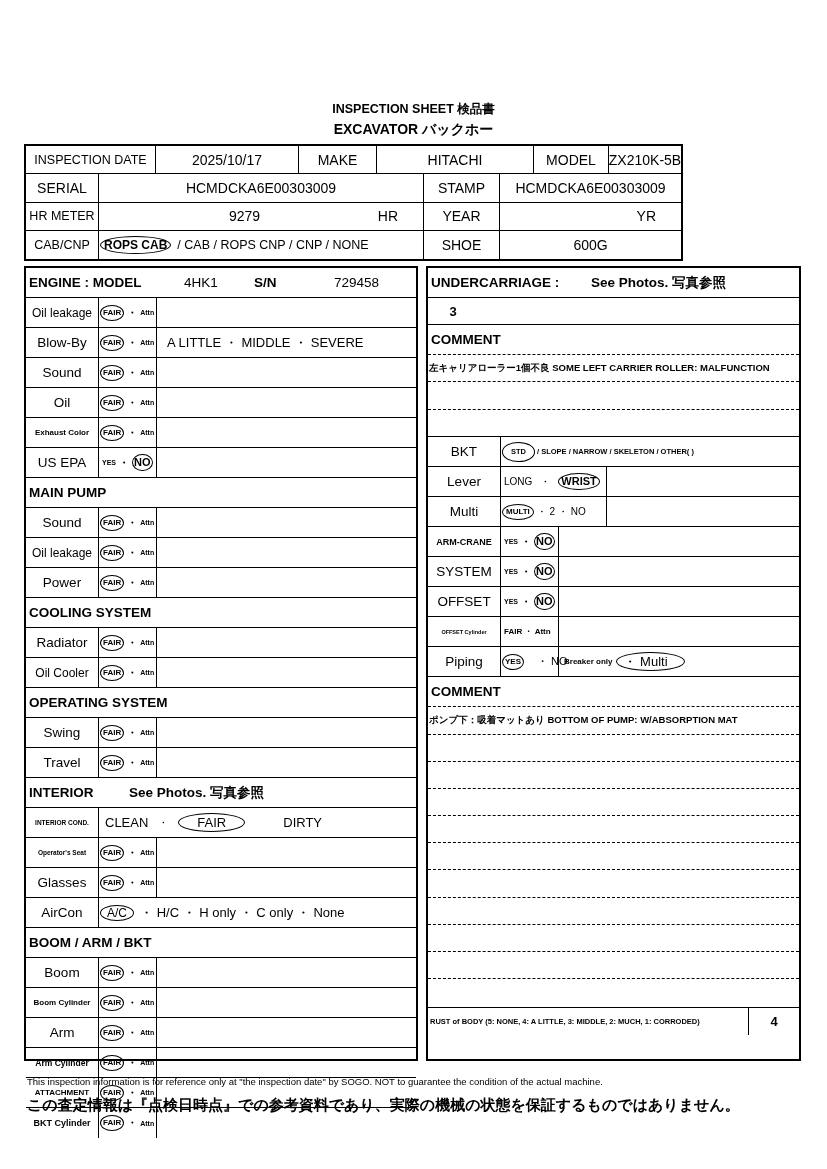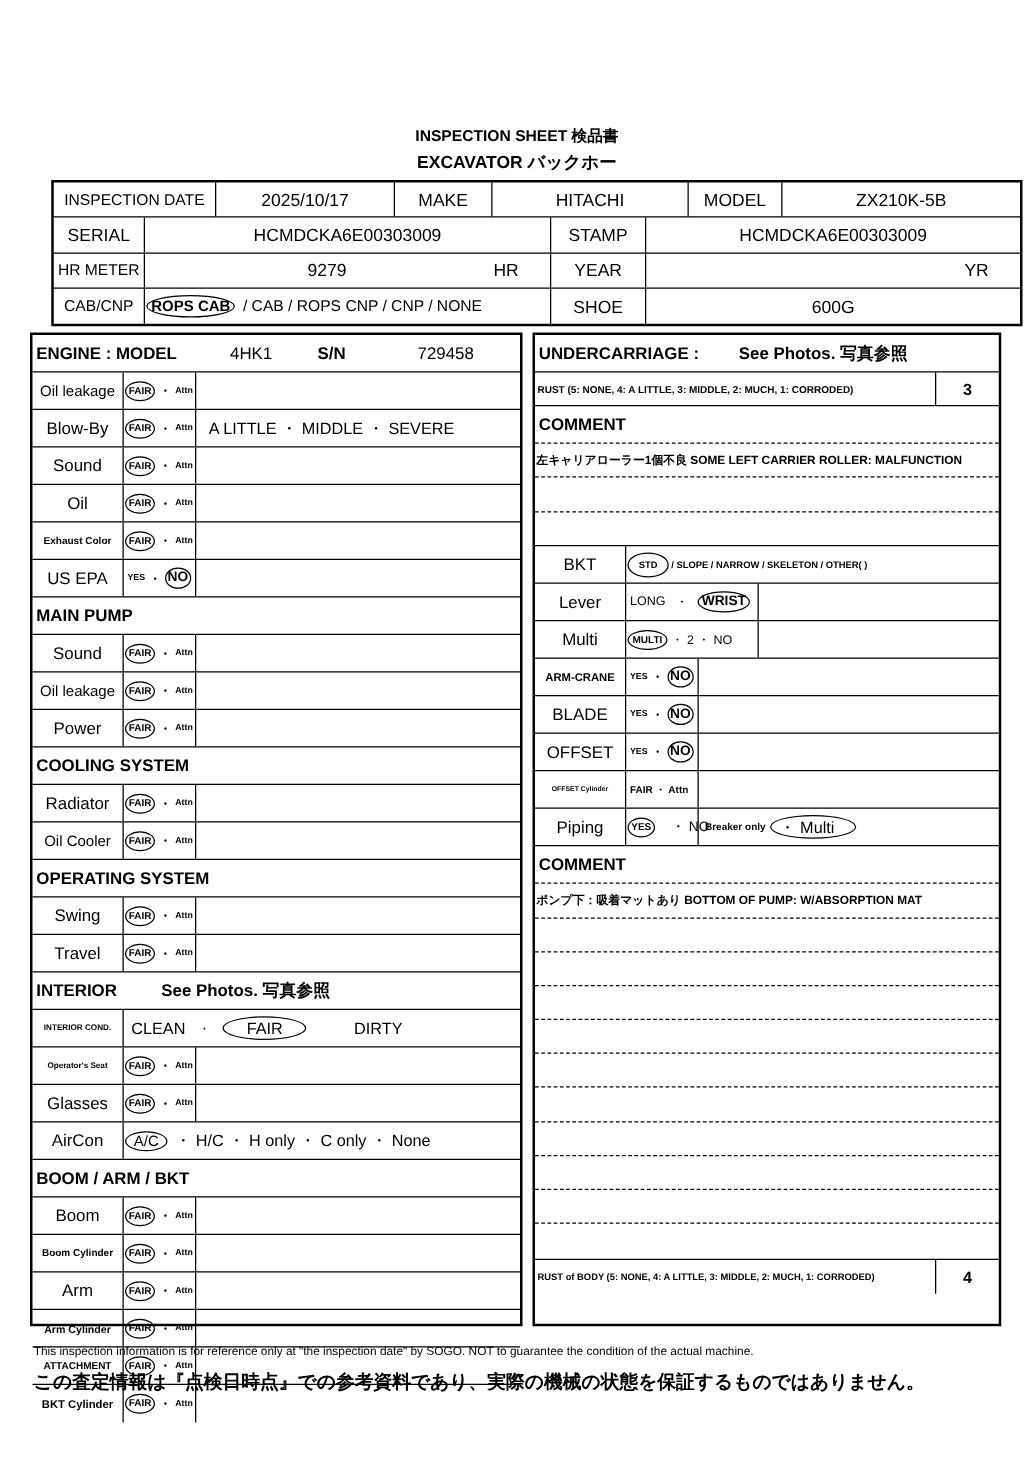--- a/index.html
+++ b/index.html
@@ -3,21 +3,21 @@
 <meta charset="utf-8">
 <style>
   * { box-sizing: border-box; margin: 0; padding: 0; }
   html, body { width: 827px; height: 1169px; background: #fff; }
   body { position: relative; font-family: "Liberation Sans", "DejaVu Sans", sans-serif; color: #000; }
   .title { position: absolute; left: 0; width: 827px; text-align: center; font-weight: bold; }
   .t1 { top: 101px; font-size: 12.5px; }
   .t2 { top: 121px; font-size: 14px; }
 
   
-  .hdr { position: absolute; left: 41px; top: 144px; width: 777px; border: 2.5px solid #000; }
+  .hdr { position: absolute; left: 24px; top: 144px; width: 659px; border: 2.5px solid #000; }
   .hrow { display: flex; height: 28.3px; border-bottom: 1.5px solid #000; }
   .hrow:last-child { border-bottom: none; }
   .hc { border-right: 1.5px solid #000; display: flex; align-items: center; justify-content: center; font-size: 14px; white-space: nowrap; overflow: hidden; }
   .hc:last-child { border-right: none; }
   .hc.sm { font-size: 12.5px; }
 
   
   .panel { position: absolute; top: 266px; border: 2px solid #000; }
   .lp { left: 24px; width: 394px; height: 795px; }
   .rp { left: 426px; width: 375px; height: 795px; }
@@ -317,21 +317,20 @@
     <div class="note"></div>
   </div>
 </div>
 
 <div class="panel rp">
   <div class="row sec">
     <span style="width:160px">UNDERCARRIAGE :</span>
     <span>See Photos. 写真参照</span>
   </div>
   <div class="rust">
-    <div class="rl">RUST (5: NONE, 4: A LITTLE, 3: MIDDLE, 2: MUCH, 1: CORRODED)</div>
     <div class="rv">3</div>
   </div>
   <div class="row sec" style="border-bottom:1.5px dashed #000">COMMENT</div>
   <div class="dash">左キャリアローラー1個不良  SOME LEFT CARRIER ROLLER: MALFUNCTION</div>
   <div class="dash"></div>
   <div class="dash" style="border-bottom:1.5px solid #000;height:27.8px"></div>
 
   <div class="row">
     <div class="rlab">BKT</div>
     <div class="wide" style="padding-left:1px;font-size:7.5px;font-weight:bold">
@@ -359,21 +358,21 @@
   <div class="row">
     <div class="rlab s">ARM-CRANE</div>
     <div class="opt" style="width:58px">
         <span class="attn" style="margin-left:2px">YES</span>
         <span class="dot">・</span>
         <span class="circ" style="font-size:11px;padding:2px 1px">NO</span>
       </div>
     <div style="flex:1"></div>
   </div>
   <div class="row">
-    <div class="rlab">BLADE</div>
+    <div class="rlab">SYSTEM</div>
     <div class="opt" style="width:58px">
         <span class="attn" style="margin-left:2px">YES</span>
         <span class="dot">・</span>
         <span class="circ" style="font-size:11px;padding:2px 1px">NO</span>
       </div>
     <div style="flex:1"></div>
   </div>
   <div class="row">
     <div class="rlab">OFFSET</div>
     <div class="opt" style="width:58px">

